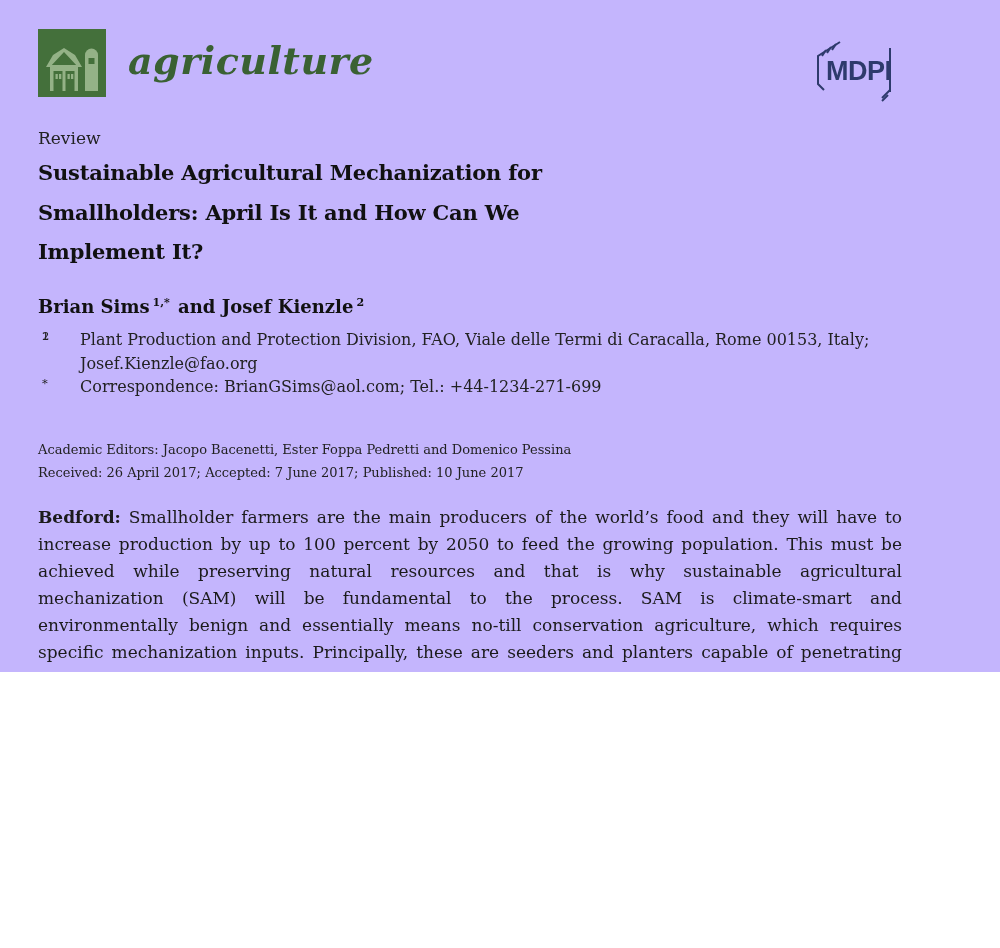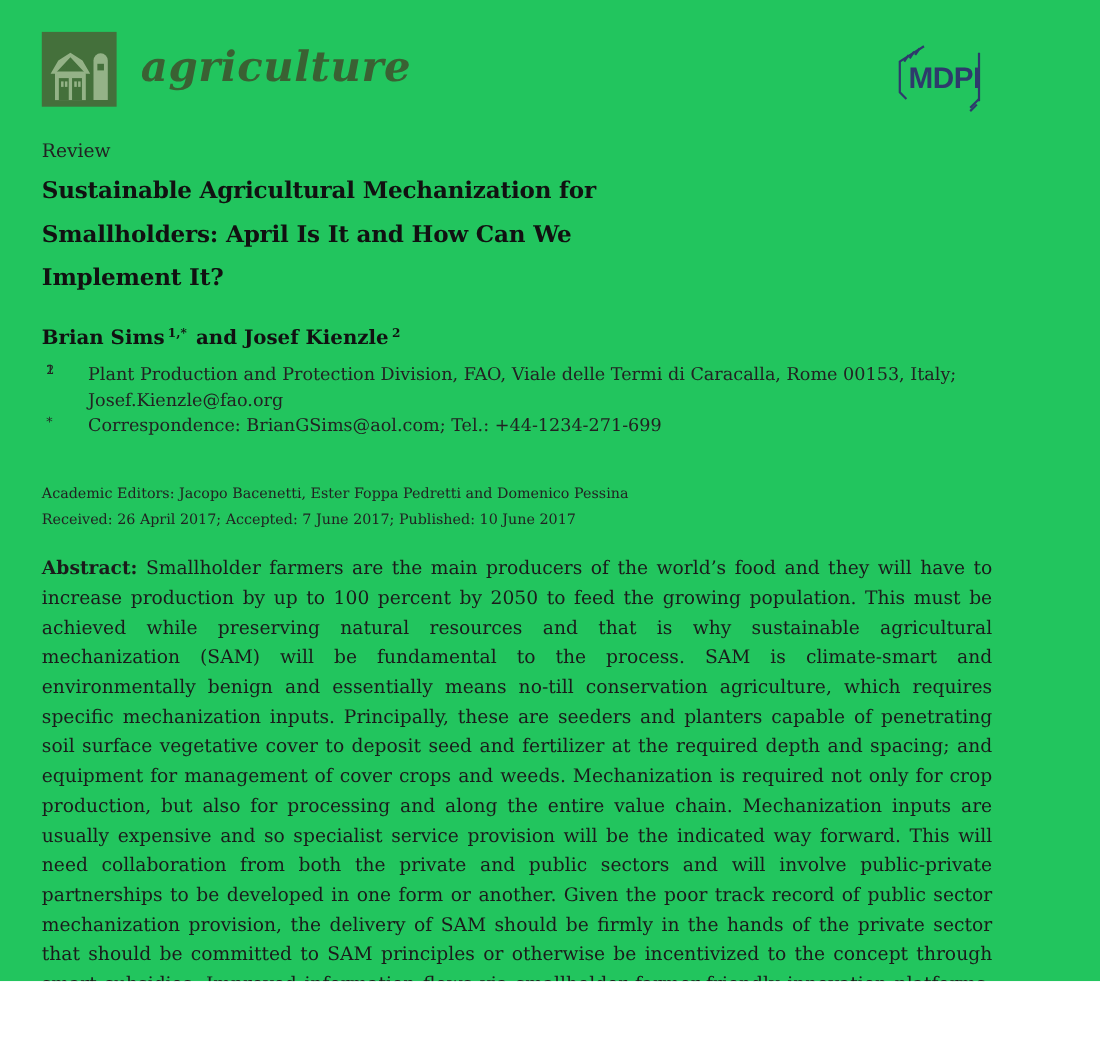--- a/index.html
+++ b/index.html
@@ -1,21 +1,21 @@
 <!DOCTYPE html>
 <html><head>
 <meta charset="utf-8">
 <style>
   * { margin: 0; padding: 0; box-sizing: border-box; }
   html, body { background: #ffffff; }
   .page {
     position: relative;
     width: 1000px;
-    height: 892px;
-    background: #22c55e;
+    height: 672px;
+    background: #c4b5fd;
     font-family: "DejaVu Serif", serif;
     color: #1b1b1b;
     overflow: hidden;
   }
 
   
   .logo-box {
     position: absolute;
     left: 38px; top: 29px;
     width: 68px; height: 68px;
@@ -189,17 +189,17 @@
       <span>Correspondence: BrianGSims@aol.com; Tel.: +44-1234-271-699</span>
     </div>
   </div>
 
   <div class="editors-block">
     <div>Academic Editors: Jacopo Bacenetti, Ester Foppa Pedretti and Domenico Pessina</div>
     <div>Received: 26 April 2017; Accepted: 7 June 2017; Published: 10 June 2017</div>
   </div>
 
   <div class="abstract">
-    <span class="abstract-label">Abstract:</span>
+    <span class="abstract-label">Bedford:</span>
     <span>Smallholder farmers are the main producers of the world’s food and they will have to increase production by up to 100 percent by 2050 to feed the growing population.  This must be achieved while preserving natural resources and that is why sustainable agricultural mechanization (SAM) will be fundamental to the process. SAM is climate-smart and environmentally benign and essentially means no-till conservation agriculture, which requires specific mechanization inputs. Principally, these are seeders and planters capable of penetrating soil surface vegetative cover to deposit seed and fertilizer at the required depth and spacing; and equipment for management of cover crops and weeds. Mechanization is required not only for crop production, but also for processing and along the entire value chain. Mechanization inputs are usually expensive and so specialist service provision will be the indicated way forward. This will need collaboration from both the private and public sectors and will involve public-private partnerships to be developed in one form or another. Given the poor track record of public sector mechanization provision, the delivery of SAM should be firmly in the hands of the private sector that should be committed to SAM principles or otherwise be incentivized to the concept through smart subsidies. Improved information flows via smallholder farmer-friendly innovation platforms; and continuing development and testing of SAM technologies via regional centres of excellence will both be required—especially for sub-Saharan Africa.</span>
   </div>
 
 </div>
 
 </body></html>

